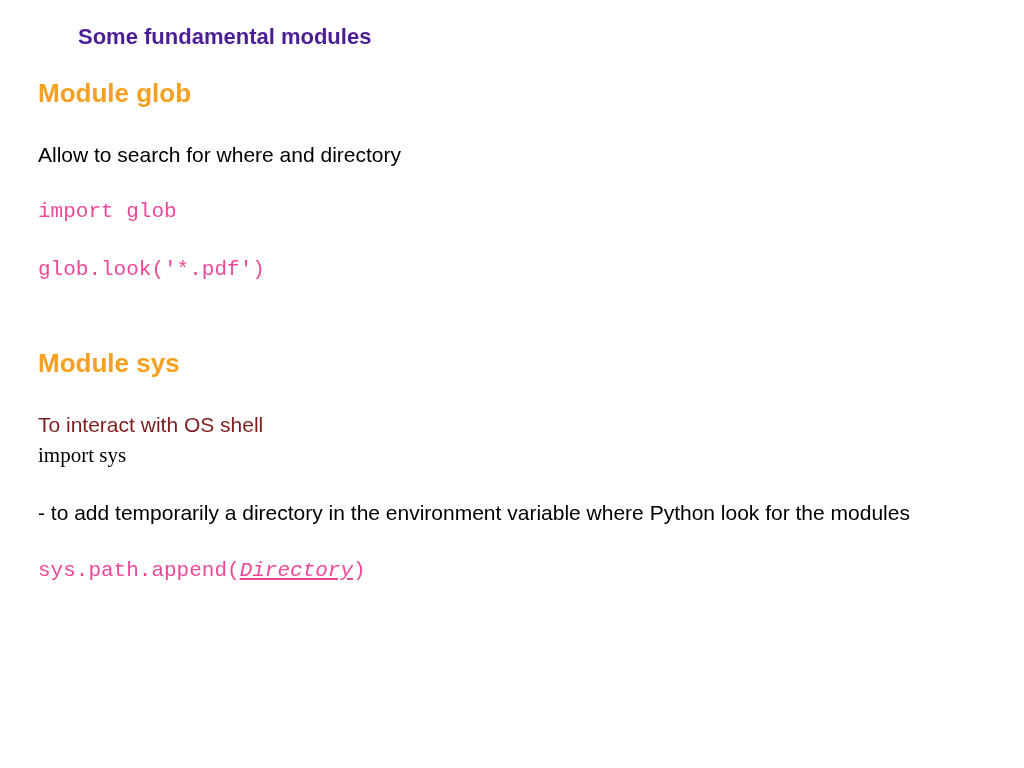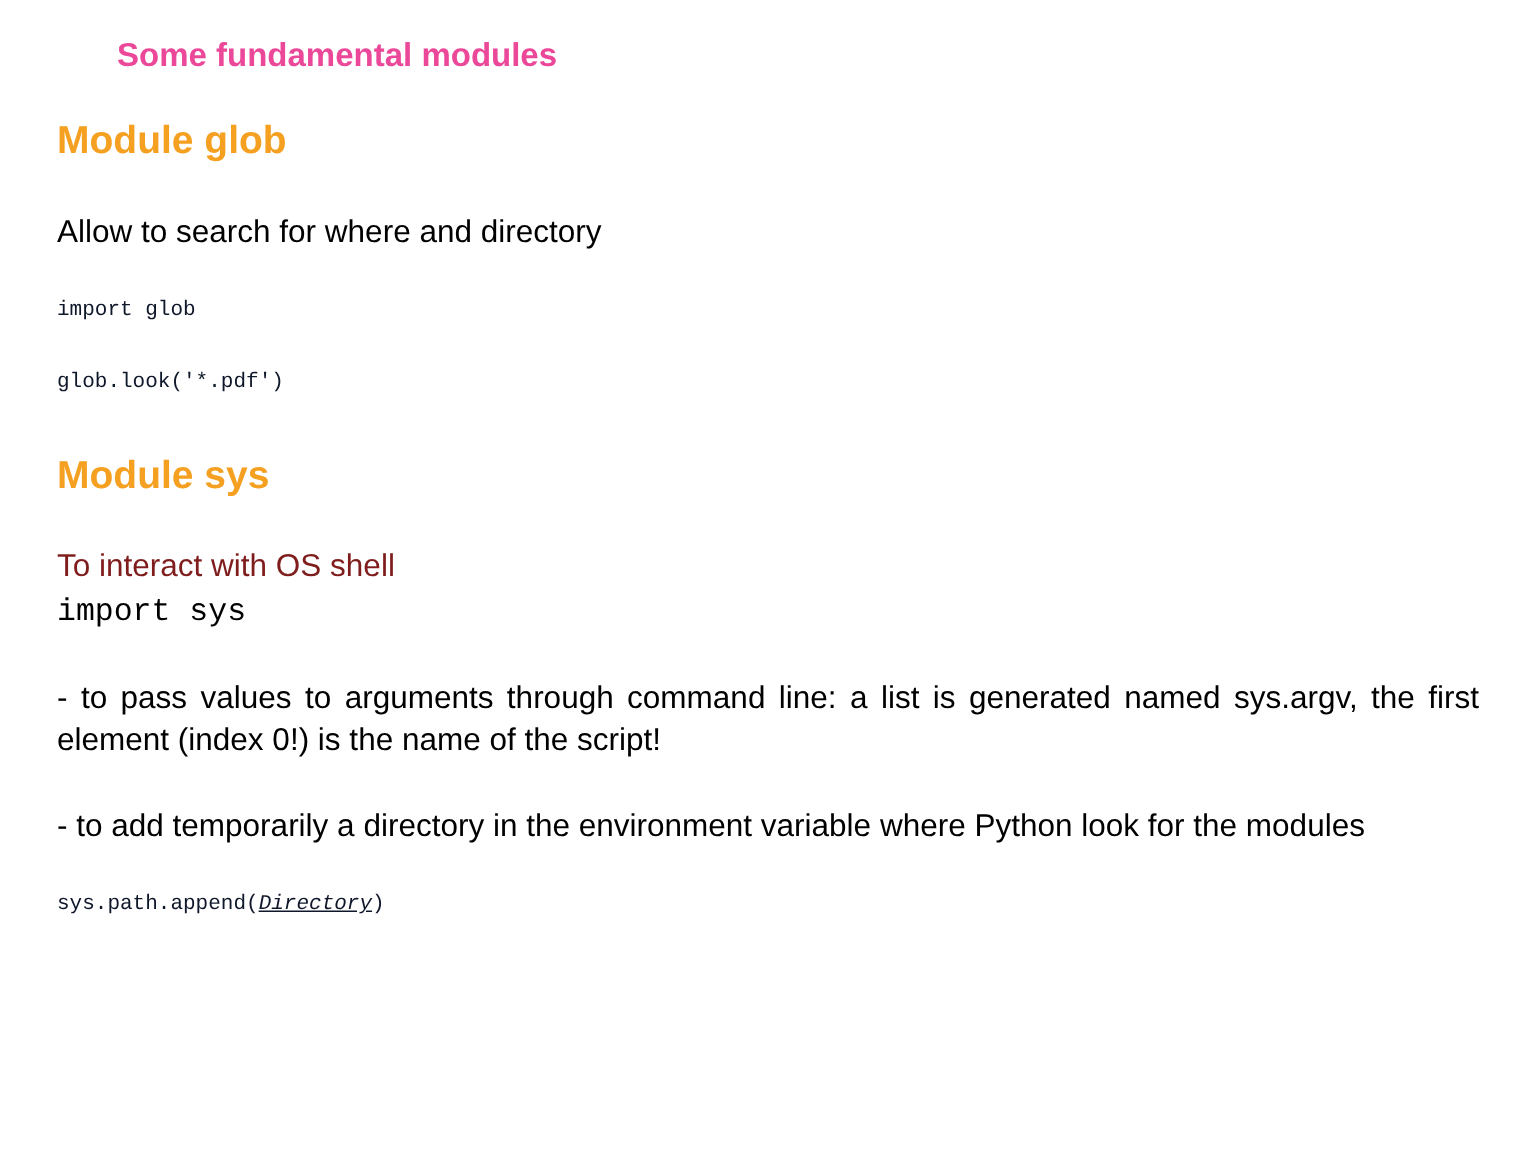--- a/index.html
+++ b/index.html
@@ -9,21 +9,21 @@
     }
     body {
       width: 1024px;
       height: 768px;
       background: #ffffff;
       font-family: Arial, Helvetica, sans-serif;
       padding: 24px 38px;
       color: #000000;
     }
     .slide-title {
-      color: #ec4899;
+      color: #4c1d95;
       font-weight: bold;
       font-size: 22px;
       margin-left: 40px;
       margin-bottom: 28px;
     }
     .section-heading {
       color: #f5a020;
       font-weight: bold;
       font-size: 26px;
       margin-bottom: 32px;
@@ -35,37 +35,37 @@
       margin-bottom: 30px;
     }
     .body-text-tight {
       color: #7f1d1d;
       font-size: 21px;
       line-height: 1.3;
       margin-bottom: 4px;
     }
     .code-text {
       font-family: "Courier New", Courier, monospace;
-      color: #0f172a;
-      font-size: 14px;
+      color: #ec4899;
+      font-size: 21px;
       line-height: 1.3;
       margin-bottom: 30px;
     }
     .code-text-tight {
-      font-family: Liberation Mono, monospace;
+      font-family: Liberation Serif, serif;
       color: #000000;
       font-size: 21px;
       line-height: 1.3;
       margin-bottom: 30px;
     }
     .justified {
       text-align: justify;
     }
     .section2 {
-      margin-top: 36px;
+      margin-top: 65px;
     }
     .italic {
       font-style: italic;
       text-decoration: underline;
     }
   </style>
 </head>
 <body>
 
 <div class="slide-title">Some fundamental modules</div>
@@ -77,20 +77,19 @@
 <div class="code-text">import glob</div>
 
 <div class="code-text">glob.look('*.pdf')</div>
 
 <div class="section2">
   <div class="section-heading">Module sys</div>
 
   <div class="body-text-tight">To interact with OS shell</div>
   <div class="code-text-tight">import sys</div>
 
-  <div class="body-text justified">- to pass values to arguments through command line: a list is generated named sys.argv, the first element (index 0!)  is the name of the script!</div>
 
   <div class="body-text justified">- to add temporarily a directory in the environment variable where Python look for the modules</div>
 
   <div class="code-text">
     <span>sys.path.append(</span><span class="italic">Directory</span><span>)</span>
   </div>
 </div>
 
 </body></html>

